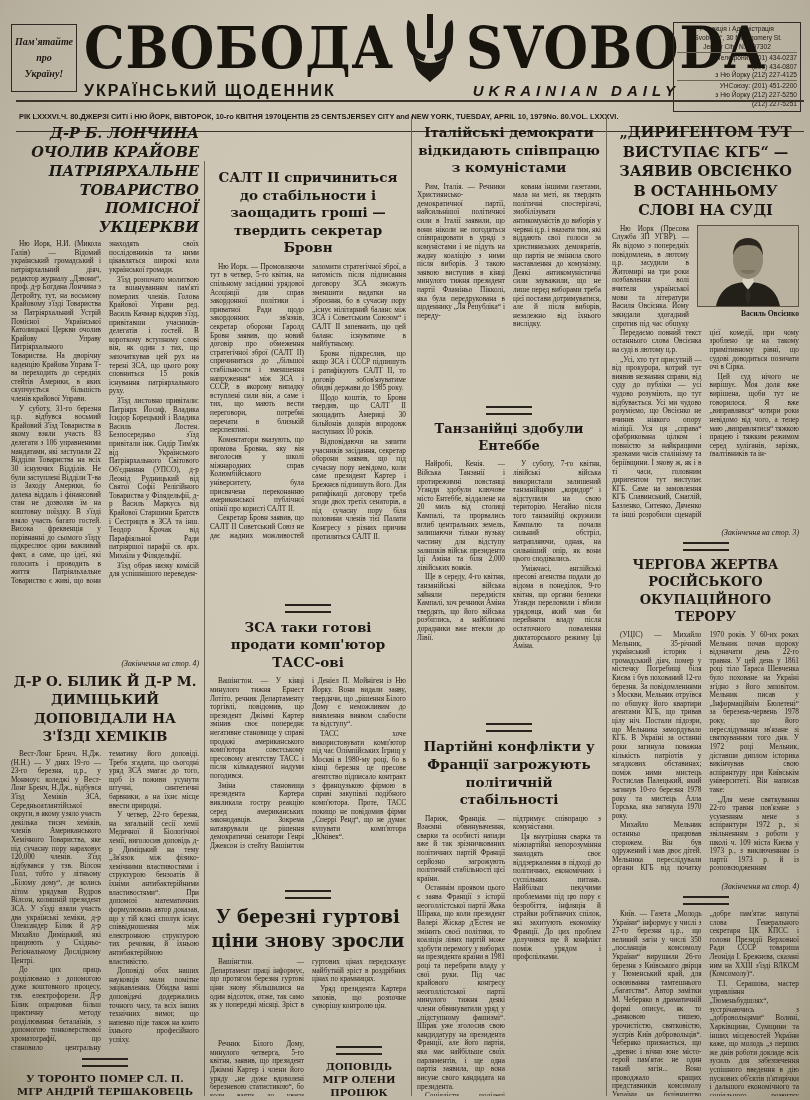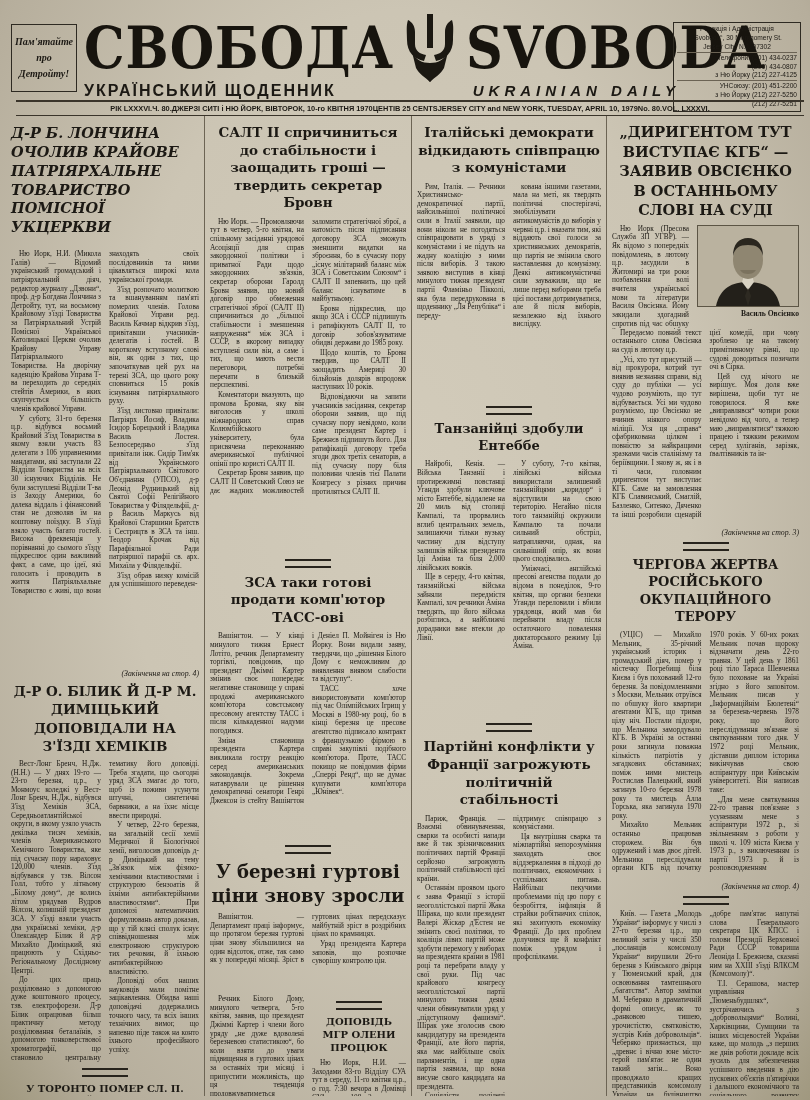--- a/index.html
+++ b/index.html
@@ -22,29 +22,29 @@
   .sub-lat{font-family:"Liberation Sans",sans-serif;font-weight:bold;font-style:italic;
     font-size:15px;letter-spacing:5px;white-space:nowrap;}
   .info-box{position:absolute;right:9px;top:22px;width:120px;border:1.5px solid #2e2a22;
     padding:2px 3px;font-family:"Liberation Sans",sans-serif;font-size:6.6px;line-height:1.35;text-align:center;}
   .info-box p{margin:0;}
   .info-box p:nth-child(n+4){text-align:right;}
   .info-box p:nth-child(4),.info-box p:nth-child(7){border-top:1px solid #6b6354;padding-top:1px;}
   
   .dateline{position:absolute;left:16px;right:6px;top:100px;height:13px;
     border-top:2px solid #3a342a;border-bottom:1px solid #3a342a;
-    display:flex;align-items:center;justify-content:center;padding:0 3px;
+    display:flex;align-items:center;justify-content:flex-start;padding:8px 3px;
     font-family:"Liberation Sans",sans-serif;font-weight:bold;font-size:7.4px;white-space:nowrap;overflow:hidden;}
   
   .cols{position:absolute;left:6px;top:116px;width:798px;height:980px;display:flex;}
   .col{overflow:hidden;padding:2px 5px 0 5px;}
   .col+.col{border-left:1px solid #6c6454;}
-  .col1{width:188px;}.col2{width:196px;}.col3{width:184px;}.col4{flex:1;}
+  .col1{width:188px;}.col2{width:196px;margin-top:45px;}.col3{width:184px;}.col4{flex:1;}
   .hl-italic{font-family:"DejaVu Serif",serif;font-style:italic;font-weight:bold;
-    font-size:14.5px;line-height:1.3;text-align:left;margin:6px 0 13px;}
+    font-size:14.5px;line-height:1.3;text-align:right;margin:6px 0 3px;}
   .hl-bold{font-family:"DejaVu Serif",serif;font-weight:bold;font-size:13.5px;line-height:1.3;
     text-align:center;margin:6px 0 6px;}
   .hl-caps{font-family:"DejaVu Serif",serif;font-weight:bold;font-size:13.5px;line-height:1.35;
     text-align:center;margin:4px 0 5px;}
   .a-body{column-count:2;column-gap:8px;font-size:7.3px;line-height:1.18;text-align:justify;overflow:hidden;}
   .a-body p,.strip p{margin:0 0 1px;text-indent:8px;}
   .strip{font-size:7.3px;line-height:1.18;text-align:justify;overflow:hidden;}
   .cont{font-style:italic;font-size:7.8px;text-align:right;margin:3px 0 2px;}
   .sep{width:46px;height:5px;border-top:2.5px solid #27231c;border-bottom:2.5px solid #27231c;margin:5px auto;}
   .inline-head{font-family:"DejaVu Serif",serif;font-weight:bold;font-size:10px;line-height:1.3;
@@ -59,21 +59,21 @@
 </style>
 </head>
 <body>
 
 <div class="page">
 
   <div>
     <div class="memo-box">
       <div>Пам'ятайте</div>
       <div>про</div>
-      <div>Детройту!</div>
+      <div>Україну!</div>
     </div>
     <div class="mast-center">
       <div class="title-row">
         <span class="title-cy">СВОБОДА</span>
         <span class="emblem">
           <svg viewBox="0 0 64 72" xmlns="http://www.w3.org/2000/svg">
             <path d="M29 2h6v34h-6z"></path>
             <path d="M10 8c4 2 7 6 7 12v12c0 7 5 10 11 11l-2 6C16 47 9 40 9 28c0-8-1-14 1-20z"></path>
             <path d="M54 8c-4 2-7 6-7 12v12c0 7-5 10-11 11l2 6c10-2 17-9 17-21 0-8 1-14-1-20z"></path>
             <path d="M14 40c4 8 10 11 18 11s14-3 18-11l-4 16c-3 6-9 9-14 14-5-5-11-8-14-14z"></path>

